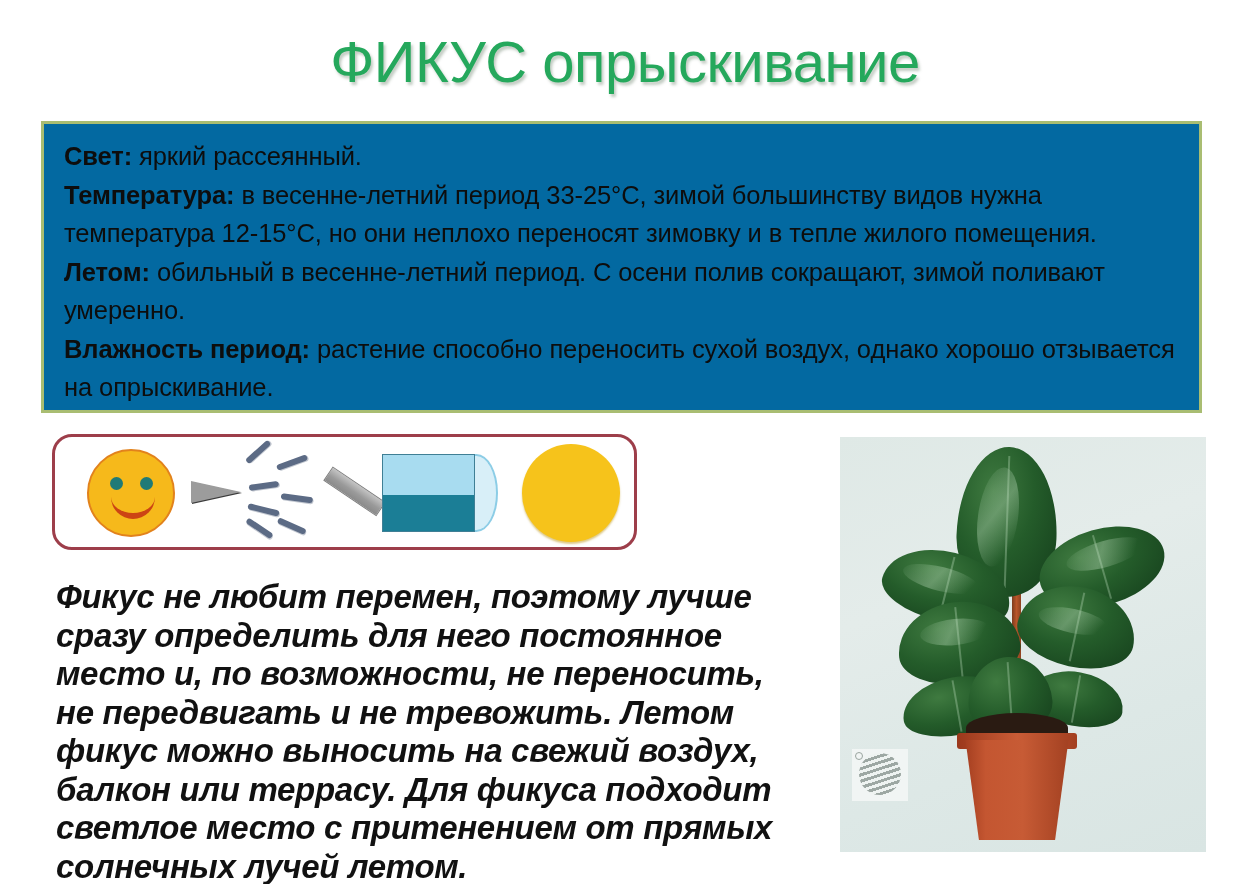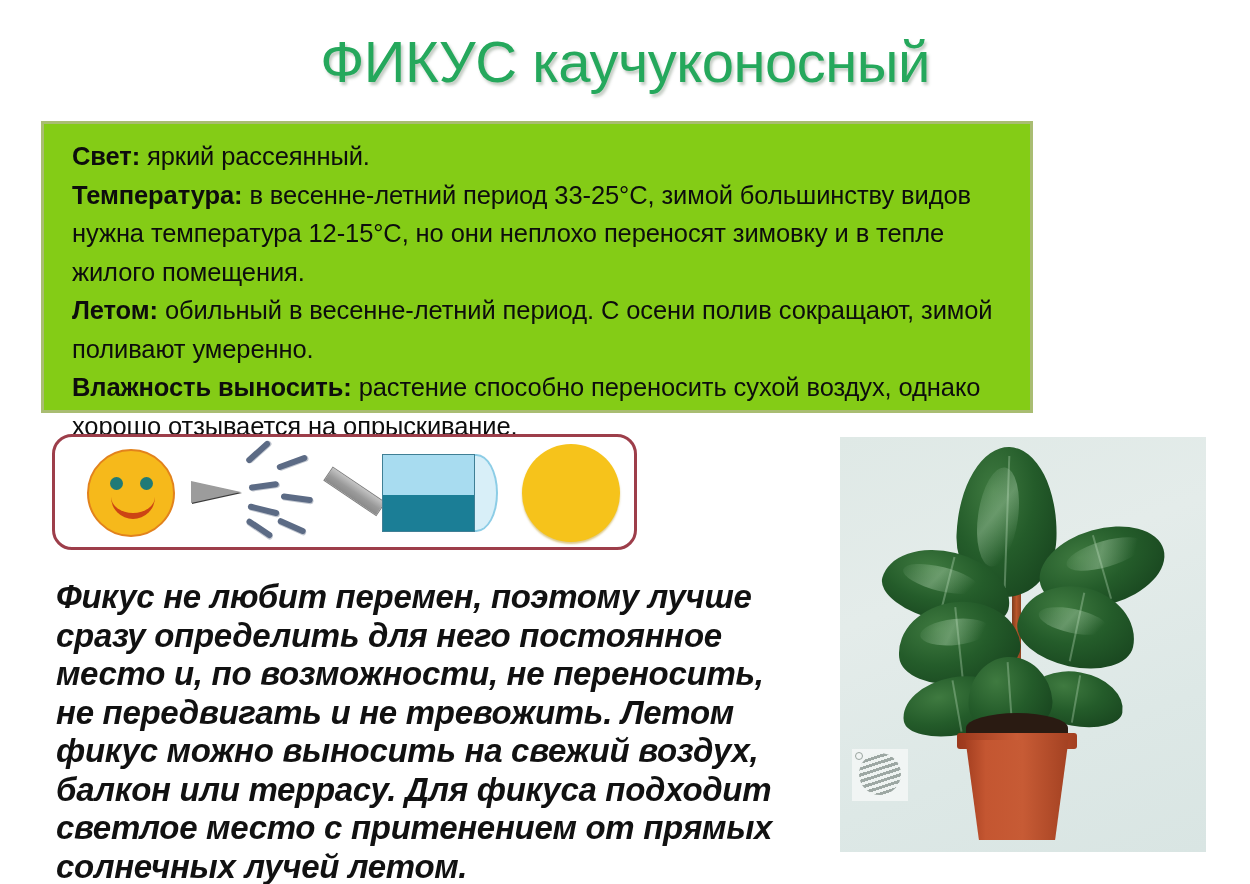--- a/index.html
+++ b/index.html
@@ -28,26 +28,26 @@
     color: #25a85c;
     text-shadow: 2px 3px 3px rgba(120,140,120,0.45);
     white-space: nowrap;
   }
 
   
   .care-box {
     position: absolute;
     left: 41px;
     top: 121px;
-    width: 992px;
+    width: 1161px;
     height: 292px;
     box-sizing: border-box;
     border: 3px solid #a9bd72;
-    background: #84cc16;
-    padding: 13px 16px 0 28px;
+    background: #0369a1;
+    padding: 13px 16px 0 20px;
   }
   .care-line {
     font-size: 25.5px;
     line-height: 38.5px;
     color: #0d0d0d;
     letter-spacing: -0.1px;
   }
   .care-line b {
     font-weight: 700;
   }
@@ -296,34 +296,34 @@
     width: 8px;
     height: 8px;
     border-radius: 50%;
     border: 1px solid #9aa5a0;
     box-sizing: border-box;
   }
 </style>
 </head>
 <body>
 
-<div class="page-title">ФИКУС каучуконосный</div>
+<div class="page-title">ФИКУС опрыскивание</div>
 
 <div class="care-box">
   <div class="care-line">
     <b>Свет:</b><span> яркий рассеянный.</span>
   </div>
   <div class="care-line">
     <b>Температура:</b><span> в весенне-летний период 33-25°C, зимой большинству видов нужна температура 12-15°C, но они неплохо переносят зимовку и в тепле жилого помещения.</span>
   </div>
   <div class="care-line">
     <b>Летом:</b><span> обильный в весенне-летний период. С осени полив сокращают, зимой поливают умеренно.</span>
   </div>
   <div class="care-line">
-    <b>Влажность выносить:</b><span> растение способно переносить сухой воздух, однако хорошо отзывается на опрыскивание.</span>
+    <b>Влажность период:</b><span> растение способно переносить сухой воздух, однако хорошо отзывается на опрыскивание.</span>
   </div>
 </div>
 
 <div class="icon-strip">
 
   <div class="icon-slot smiley">
     <div class="smiley-face">
       <div class="eye left"></div>
       <div class="eye right"></div>
       <div class="mouth"></div>

